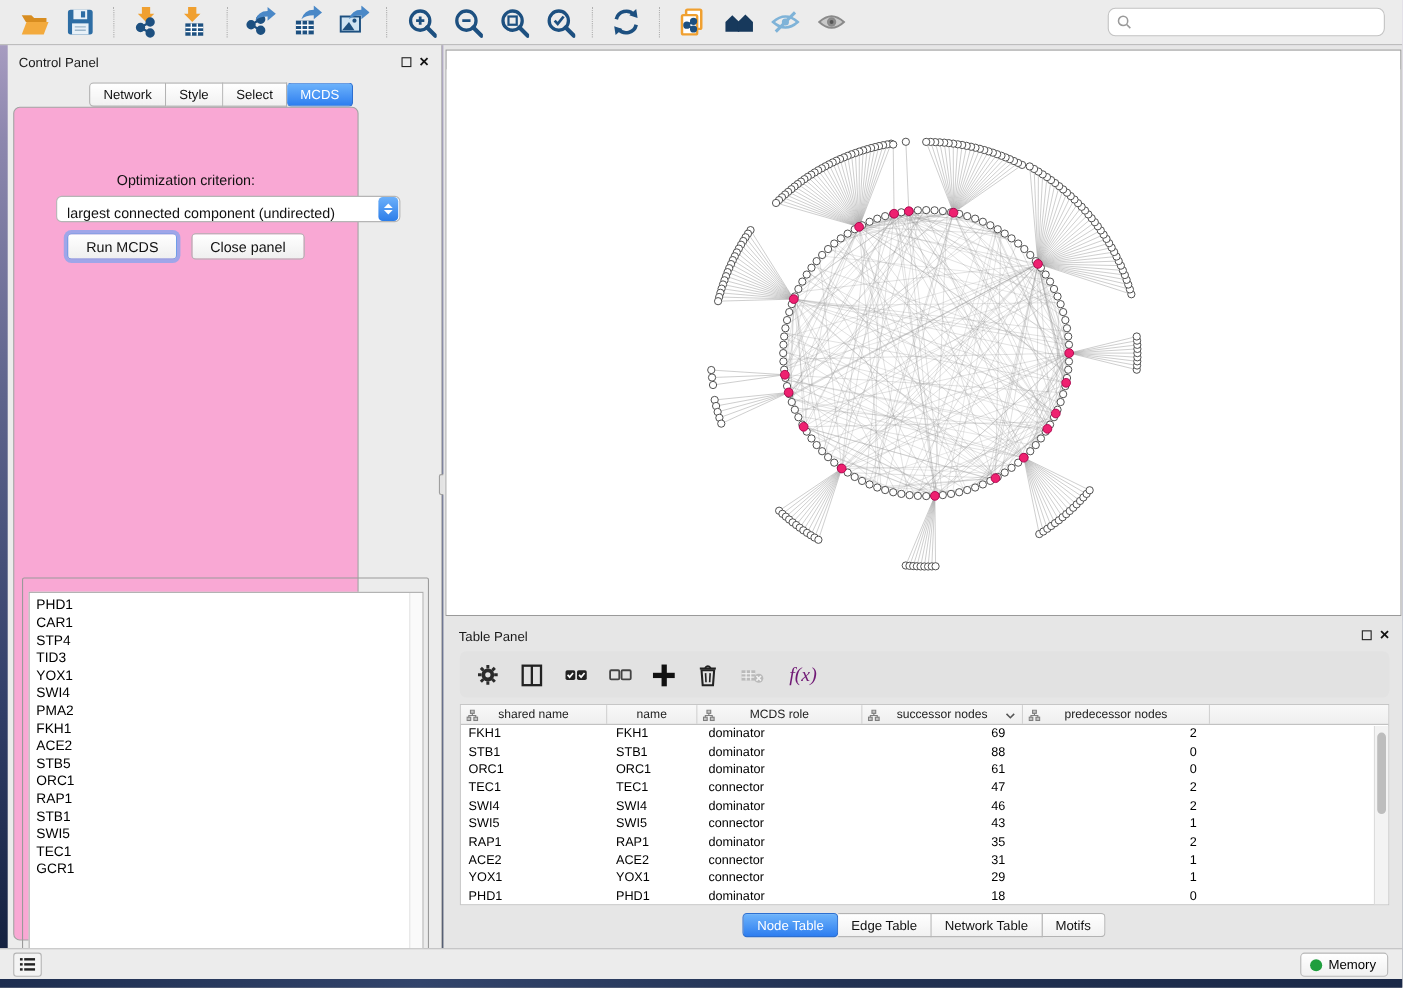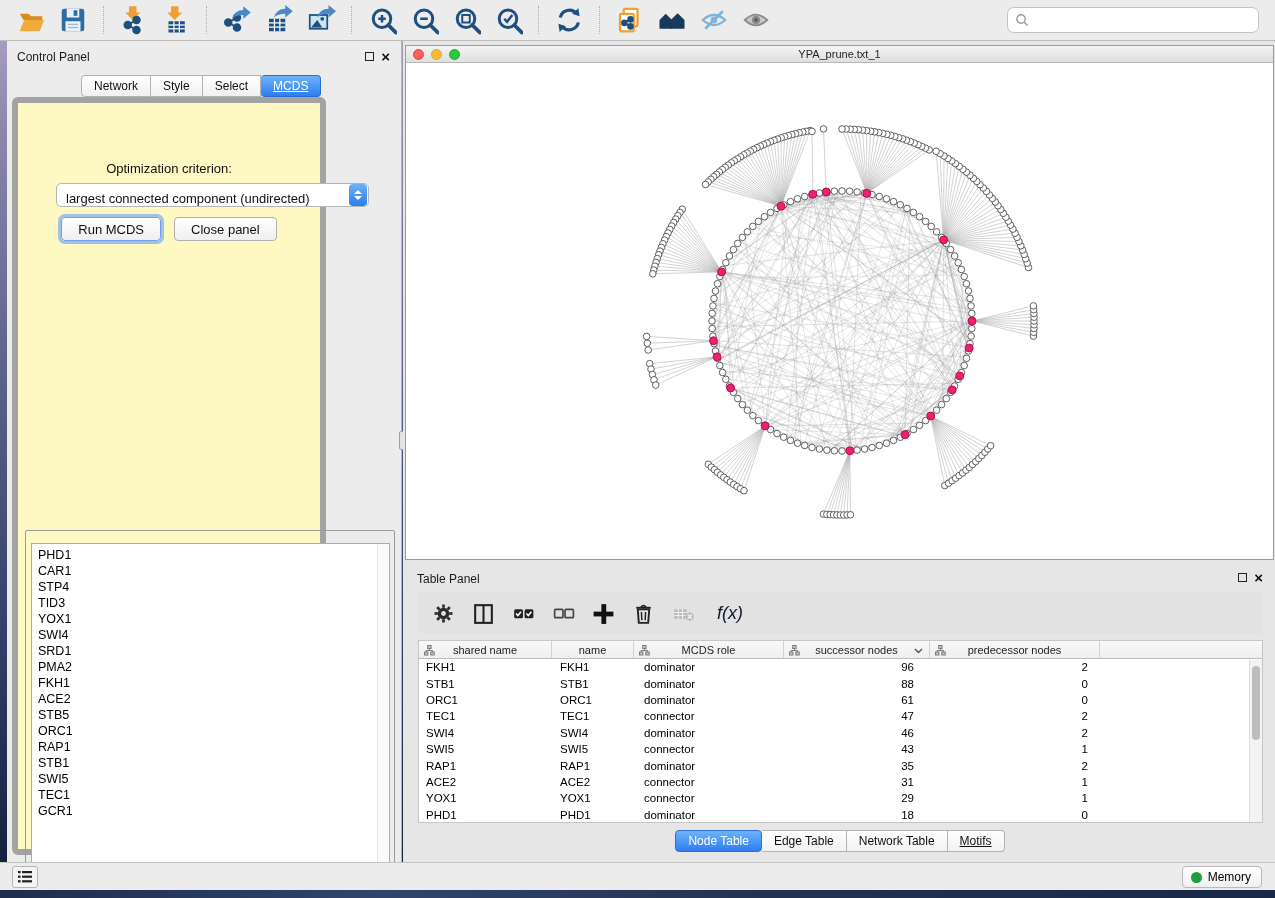--- a/index.html
+++ b/index.html
@@ -23,24 +23,24 @@
   .close-ico { font-size:15px; font-weight:900; color:#111; line-height:9px; }
   
   .control-panel { position:absolute; left:7px; top:41px; width:395px; height:821px; background:#ececec;
                    border-right:1px solid #b5b5b5; }
   .cp-header { position:absolute; left:10px; top:9px; }
   .cp-tabs { position:absolute; left:74px; top:34px; height:22px; display:flex; }
   .seg { height:22px; display:flex; align-items:center; justify-content:center; font-size:12px;
          background:linear-gradient(#ffffff,#f1f1f1); border:1px solid #b3b3b3; border-left:none;
          padding:0 12px; cursor:pointer; color:#111; }
   .seg:first-child { border-left:1px solid #b3b3b3; border-radius:4px 0 0 4px; }
-  .seg.last { border-radius:0 4px 4px 0;text-decoration:underline; }
+  .seg.last { border-radius:0 4px 4px 0; }
   .seg.sel { background:linear-gradient(#6db3fb,#2e7ef0); color:#fff; border-color:#2d6fd0; border-radius:4px; }
-  .cp-content { position:absolute; left:5px; top:56px; width:314px; height:758px; background:#fef9c3;
-                border:6px solid #a3a3a3; border-radius:6px; }
+  .cp-content { position:absolute; left:5px; top:56px; width:314px; height:758px; background:#f9a8d4;
+                border:1px solid #a3a3a3; border-radius:6px; }
   .opt-label { position:absolute; left:0; right:0; top:58px; text-align:center; font-size:13px; color:#111; }
   .dropdown { position:absolute; left:38px; top:80px; width:313px; height:24px; background:#fff;
               border:1px solid #b5b5b5; border-radius:5px; display:flex; align-items:flex-end; cursor:pointer; }
   .dropdown .dd-text { flex:1; font-size:13px; padding-left:9px; color:#111; white-space:nowrap; overflow:hidden; }
   .dd-stepper { width:18px; height:22px; margin-right:1px; border-radius:4px; background:linear-gradient(#6cb0fa,#2c7de9);
                 display:flex; flex-direction:column; align-items:center; justify-content:center; gap:2px; }
   .dd-stepper .up { width:0;height:0;border-left:4px solid transparent;border-right:4px solid transparent;border-bottom:4px solid #fff; }
   .dd-stepper .down { width:0;height:0;border-left:4px solid transparent;border-right:4px solid transparent;border-top:4px solid #fff; }
   .cp-buttons { position:absolute; left:0; right:0; top:114px; display:flex; justify-content:center; gap:13px; }
   .btn { height:24px; padding:0 16px; font-size:13px; color:#111; background:linear-gradient(#ffffff,#efefef);
@@ -63,21 +63,21 @@
                   border-bottom:1px solid #b9b9b9; display:flex; align-items:center; }
   .tlight { width:11px; height:11px; border-radius:50%; margin-left:7px; }
   .net-title { position:absolute; left:0; right:0; text-align:center; font-size:11px; color:#222; }
   .net-canvas { position:absolute; left:0; top:17px; width:867px; height:496px; background:#fff; overflow:hidden; }
   
   .table-panel { position:absolute; left:2px; top:523px; width:870px; height:298px; background:#e6e6e6; }
   .tp-header { position:absolute; left:12px; top:8px; }
   .tp-toolbar { position:absolute; left:13px; top:28px; width:845px; height:42px; background:#e2e2e2; border-radius:6px;
                 display:flex; align-items:center; padding-left:12px; gap:14px; }
   .tp-ico { width:26px; height:26px; display:flex; align-items:center; justify-content:center; cursor:pointer; }
-  .fx-label { font-family:Liberation Sans, sans-serif; font-style:italic; font-size:18px; color:#0f172a; }
+  .fx-label { font-family:Liberation Serif, serif; font-style:italic; font-size:18px; color:#701a75; }
   .tbl { position:absolute; left:13px; top:76px; width:845px; height:183px; background:#fff; border:1px solid #c6c6c6; }
   .tbl-headrow { display:flex; height:18px; background:linear-gradient(#f8f8f8,#efefef); border-bottom:1px solid #bcbcbc; }
   .th { position:relative; display:flex; align-items:center; justify-content:center; font-size:11px; color:#222;
         border-right:1px solid #d2d2d2; cursor:pointer; }
   .th .tree-ico { position:absolute; left:5px; top:4px; }
   .th .sort-ico { position:absolute; right:6px; top:7px; }
   .tr { display:flex; height:16.4px; align-items:center; font-size:11.5px; color:#000; }
   .td { overflow:hidden; white-space:nowrap; }
   .c0 { width:133px; padding-left:7px;align-items:center; }
   .c1 { width:82px;  padding-left:8px; }
@@ -304,21 +304,20 @@
       <div class="groupbox">
         <span class="gb-legend">MCDS result (17 nodes)</span>
         <div class="result-list">
           <div class="inner" id="result-items">
               <div class="result-item">PHD1</div>
               <div class="result-item">CAR1</div>
               <div class="result-item">STP4</div>
               <div class="result-item">TID3</div>
               <div class="result-item">YOX1</div>
               <div class="result-item">SWI4</div>
-              <div class="result-item">SRD1</div>
               <div class="result-item">PMA2</div>
               <div class="result-item">FKH1</div>
               <div class="result-item">ACE2</div>
               <div class="result-item">STB5</div>
               <div class="result-item">ORC1</div>
               <div class="result-item">RAP1</div>
               <div class="result-item">STB1</div>
               <div class="result-item">SWI5</div>
               <div class="result-item">TEC1</div>
               <div class="result-item">GCR1</div>
@@ -327,26 +326,20 @@
         </div>
       </div>
     </div>
   </div>
 
   <div class="splitter-grip"></div>
 
   <div class="right-area">
 
     <div class="net-window">
-      <div class="net-titlebar">
-        <span class="net-title">YPA_prune.txt_1</span>
-        <span class="tlight" style="background:#ff5f57;border:0.5px solid #e2463d;"></span>
-        <span class="tlight" style="background:#febc2e;border:0.5px solid #e0a622;"></span>
-        <span class="tlight" style="background:#28c840;border:0.5px solid #1fae35;"></span>
-      </div>
       <div class="net-canvas">
         <svg id="net-svg" width="867" height="496" viewBox="0 0 867 496">
             <g>
               <line x1="375.0" y1="143.2" x2="565.6" y2="248.4" stroke="#8f8f8f" stroke-width="0.7" opacity="0.34"></line>
               <line x1="375.0" y1="143.2" x2="556.3" y2="208.7" stroke="#8f8f8f" stroke-width="0.7" opacity="0.34"></line>
               <line x1="375.0" y1="143.2" x2="564.6" y2="276.8" stroke="#8f8f8f" stroke-width="0.7" opacity="0.34"></line>
               <line x1="375.0" y1="143.2" x2="395.1" y2="381.4" stroke="#8f8f8f" stroke-width="0.7" opacity="0.34"></line>
               <line x1="375.0" y1="143.2" x2="307.2" y2="275.5" stroke="#8f8f8f" stroke-width="0.7" opacity="0.34"></line>
               <line x1="375.0" y1="143.2" x2="328.2" y2="185.3" stroke="#8f8f8f" stroke-width="0.7" opacity="0.34"></line>
               <line x1="375.0" y1="143.2" x2="308.9" y2="230.6" stroke="#8f8f8f" stroke-width="0.7" opacity="0.34"></line>
@@ -1207,21 +1200,21 @@
               </svg>
               <span>predecessor nodes</span>
             </div>
             <div class="th c5" style="border-right: none;"></div>
           </div>
         <div id="tbl-body">
             <div class="tr">
               <div class="td c0">FKH1</div>
               <div class="td c1">FKH1</div>
               <div class="td c2">dominator</div>
-              <div class="td c3">96</div>
+              <div class="td c3">69</div>
               <div class="td c4">2</div>
             </div>
             <div class="tr">
               <div class="td c0">STB1</div>
               <div class="td c1">STB1</div>
               <div class="td c2">dominator</div>
               <div class="td c3">88</div>
               <div class="td c4">0</div>
             </div>
             <div class="tr">

